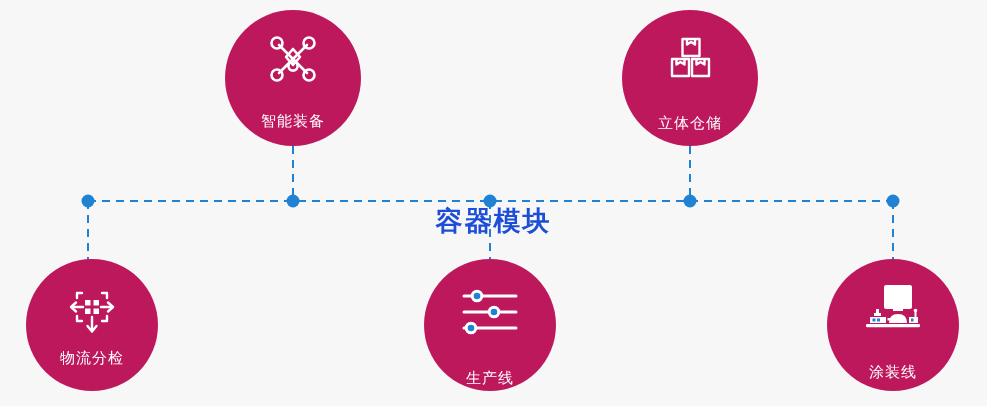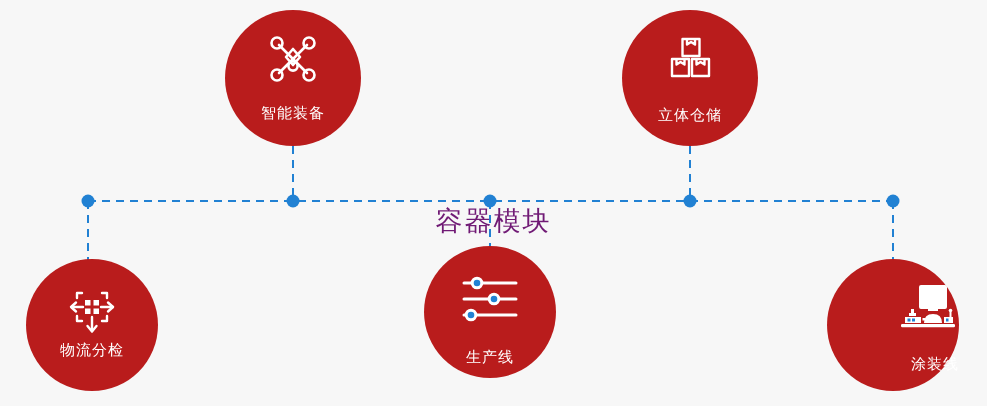--- a/index.html
+++ b/index.html
@@ -27,34 +27,35 @@
     height: 406px;
   }
   .watermark {
     position: absolute;
     left: 0;
     top: 203px;
     width: 987px;
     text-align: center;
     font-size: 27px;
     letter-spacing: 2px;
-    color: #701a75;
-    font-weight: 400;
+    color: #1d4ed8;
+    font-weight: 700;
     user-select: none;
     pointer-events: none;
   }
   .node-circle {
     position: absolute;
     border-radius: 50%;
-    background: #b91c1c;
+    background: #be185d;
     display: flex;
     flex-direction: column;
     align-items: center;
     justify-content: flex-start;
     box-sizing: border-box;
+    gap: 8px;
   }
   .node-icon {
     display: block;
   }
   .node-label {
     color: #ffffff;
     font-size: 15px;
     letter-spacing: 1px;
     white-space: nowrap;
     text-align: center;
@@ -124,21 +125,21 @@
         <circle cx="43" cy="11" r="5.5"></circle>
         <circle cx="11" cy="43" r="5.5"></circle>
         <circle cx="43" cy="43" r="5.5"></circle>
 
         <circle cx="27" cy="34" r="4.6"></circle>
       </svg>
     </span>
     <span class="node-label" style="margin-top:14px;">智能装备</span>
   </div>
 
-  <div class="node-circle" style="left:424px; top:246px; width:132px; height:132px; padding-top:28px;">
+  <div class="node-circle" style="left:424px; top:259px; width:132px; height:132px; padding-top:28px;">
     <span class="node-icon">
       <svg width="62" height="50" viewBox="0 0 62 50" xmlns="http://www.w3.org/2000/svg" fill="none" stroke="#ffffff" stroke-width="3" stroke-linecap="round">
         <line x1="5" y1="9" x2="57" y2="9"></line>
         <circle cx="18" cy="9" r="4.8" fill="#2181d3"></circle>
         <line x1="5" y1="25" x2="57" y2="25"></line>
         <circle cx="35" cy="25" r="4.8" fill="#2181d3"></circle>
         <line x1="5" y1="41" x2="57" y2="41"></line>
         <circle cx="12" cy="41" r="4.8" fill="#2181d3"></circle>
       </svg>
     </span>
@@ -155,21 +156,21 @@
         <rect x="10" y="23" width="17" height="17"></rect>
         <polyline points="14.5,23 14.5,28.5 18.5,26 22.5,28.5 22.5,23"></polyline>
 
         <rect x="30" y="23" width="17" height="17"></rect>
         <polyline points="34.5,23 34.5,28.5 38.5,26 42.5,28.5 42.5,23"></polyline>
       </svg>
     </span>
     <span class="node-label" style="margin-top:14px;text-align:right;">立体仓储</span>
   </div>
 
-  <div class="node-circle" style="left:827px; top:259px; width:132px; height:132px; padding-top:24px;align-items:flex-end;">
+  <div class="node-circle" style="left:827px; top:259px; width:132px; height:132px; padding-top:24px;">
     <span class="node-icon">
       <svg width="62" height="52" viewBox="0 0 62 52" xmlns="http://www.w3.org/2000/svg" xmlns:xlink="http://www.w3.org/1999/xlink">
         <g fill="#ffffff">
 
           <path d="M24 2 h24 a2 2 0 0 1 2 2 v20 a2 2 0 0 1 -2 2 h-24 a2 2 0 0 1 -2 -2 v-20 a2 2 0 0 1 2 -2 z
                    M25 6 h22 v16 h-22 z"></path>
 
           <path d="M29 19 a7 7 0 0 1 14 0 z" opacity="0.95"></path>
           <rect x="34.5" y="22.5" width="3" height="4"></rect>
           <rect x="31" y="26" width="10" height="2"></rect>

